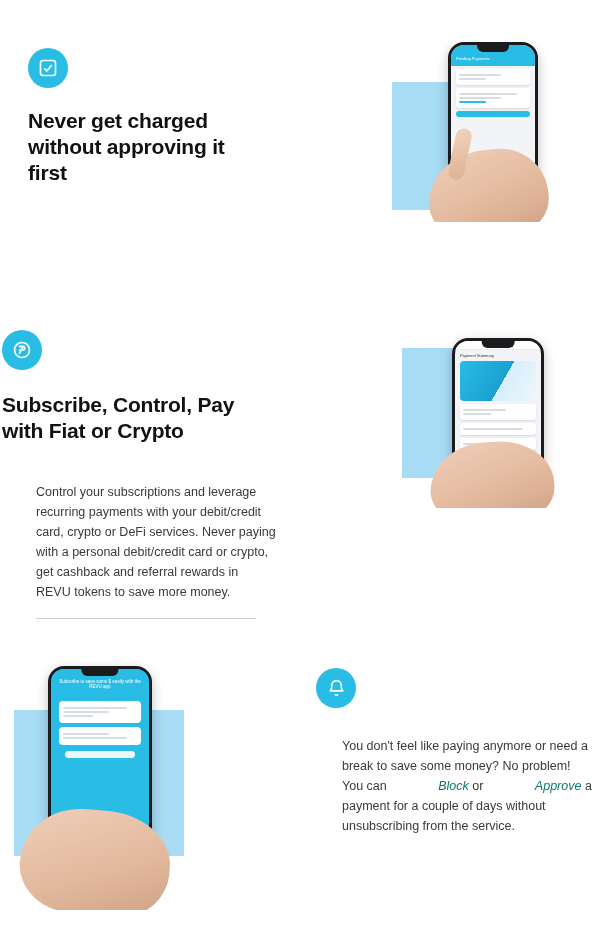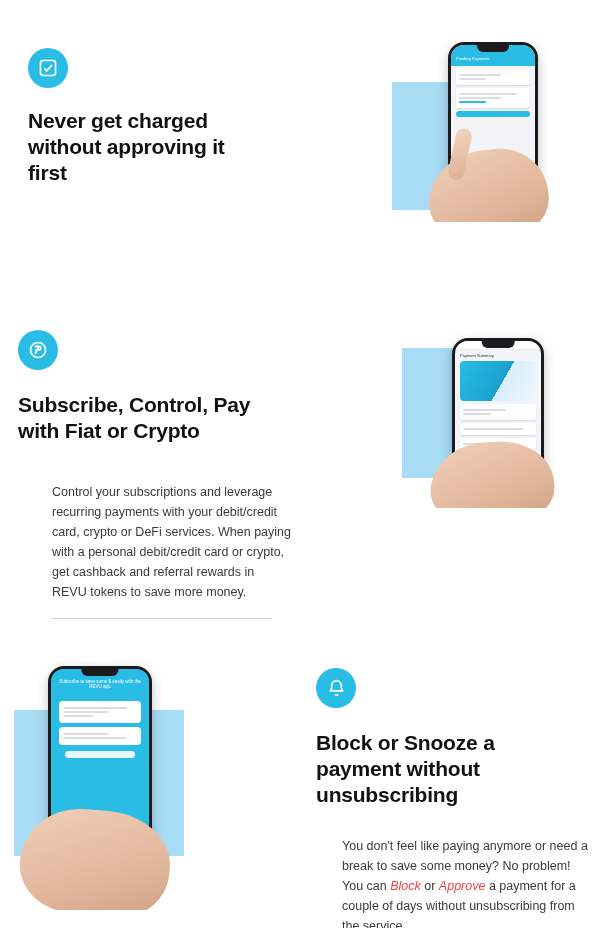--- a/index.html
+++ b/index.html
@@ -41,21 +41,21 @@
     letter-spacing: -0.2px;
     color: #111111;
   }
 
   .body-text {
     font-size: 12.5px;
     line-height: 20px;
     color: #3a3a3a;
   }
   .accent { color: #29bde5; }
-  .italic-accent { color: #ef4444; font-style: italic; }
+  .italic-accent { color: #0f766e; font-style: italic; margin-left: 48px; }
 
   .rule {
     border-top: 1px solid #cfcfcf;
     width: 220px;
   }
 
   
   .photo {
     position: absolute;
     overflow: hidden;
@@ -144,21 +144,21 @@
   #photo1 .blue-plate { left: 0; top: 40px; width: 132px; height: 128px; }
   #photo1 .phone { left: 56px; top: 0; width: 90px; height: 162px; }
   #photo1 .hand1 {
     left: 36px; top: 108px; width: 120px; height: 86px;
     border-radius: 50% 40% 30% 35% / 60% 55% 40% 40%;
     transform: rotate(-6deg);
   }
   #photo1 .f1 { left: 60px; top: 86px; width: 16px; height: 52px; transform: rotate(12deg); }
 
   
-  #sec2 { left: 18px; top: 330px; width: 280px; }
+  #sec2 { left: 2px; top: 330px; width: 280px; }
   #sec2 .headline { margin-top: 22px; width: 240px; }
   #sec2 .body-text { margin-top: 38px; margin-left: 34px; width: 240px; }
   #sec2 .rule { margin-top: 16px; margin-left: 34px; }
 
   #photo2 { left: 402px; top: 330px; width: 182px; height: 178px; }
   #photo2 .blue-plate { left: 0; top: 18px; width: 128px; height: 130px; }
   #photo2 .phone { left: 50px; top: 8px; width: 92px; height: 160px; }
   #photo2 .hand1 {
     left: 28px; top: 112px; width: 124px; height: 80px;
     border-radius: 45% 45% 30% 35% / 60% 55% 40% 40%;
@@ -219,21 +219,21 @@
   </div>
 
   <div class="section" id="sec2">
     <div class="icon-badge">
       <svg width="20" height="20" viewBox="0 0 24 24" fill="none" stroke="#ffffff" stroke-width="2" stroke-linecap="round">
         <circle cx="12" cy="12" r="9"></circle>
         <path d="M9 16 L13 8 M9 12 h4 a2.2 2.2 0 0 0 0-4.4 H9"></path>
       </svg>
     </div>
     <div class="headline">Subscribe, Control, Pay with Fiat or Crypto</div>
-    <div class="body-text">Control your subscriptions and leverage recurring payments with your debit/credit card, crypto or DeFi services. When paying with a personal debit/credit card or crypto, get cashback and referral rewards in REVU tokens to save more money.</div>
+    <div class="body-text">Control your subscriptions and leverage recurring payments with your debit/credit card, crypto or DeFi services. Never paying with a personal debit/credit card or crypto, get cashback and referral rewards in REVU tokens to save more money.</div>
     <div class="rule"></div>
   </div>
 
   <div class="photo" id="photo2">
     <div class="blue-plate"></div>
     <div class="phone">
       <div class="screen">
         <div class="notch"></div>
         <div class="statusbar" style="background:#ffffff;border-bottom:1px solid #e6e9ee;"></div>
         <div style="font-size:4px;color:#333;padding:3px 5px 1px 5px;">Payment Summary</div>
@@ -280,19 +280,18 @@
     <div class="hand hand1"></div>
   </div>
 
   <div class="section" id="sec3">
     <div class="icon-badge">
       <svg width="19" height="19" viewBox="0 0 24 24" fill="none" stroke="#ffffff" stroke-width="2" stroke-linecap="round" stroke-linejoin="round">
         <path d="M18 8a6 6 0 1 0-12 0c0 6-2 7-2 7h16s-2-1-2-7"></path>
         <path d="M10.5 20a2 2 0 0 0 3 0"></path>
       </svg>
     </div>
-    <div class="headline">Block or Snooze a payment without unsubscribing</div>
     <div class="body-text">
       <span>You don't feel like paying anymore or need a break to save some money? No problem! You can </span><span class="italic-accent">Block</span><span> or </span><span class="italic-accent">Approve</span><span> a payment for a couple of days without unsubscribing from the service.</span>
     </div>
   </div>
 
 </div>
 
 </body></html>

